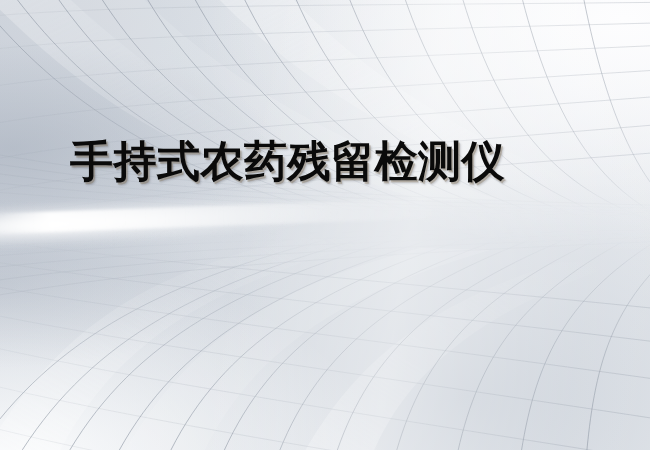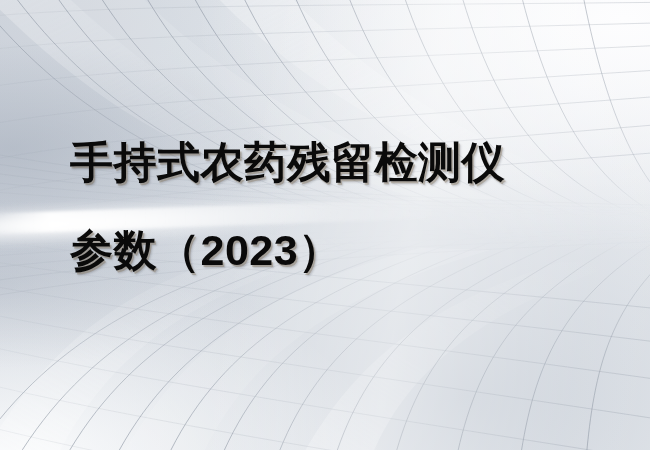--- a/index.html
+++ b/index.html
@@ -72,20 +72,21 @@
   }
   .title-line{
     color:#0a0a0a;
     font-weight:700;
     font-size:43px;
     line-height:88px;
     letter-spacing:.5px;
     white-space:nowrap;
     text-shadow:1.5px 1.5px 0 rgba(120,96,60,.30),
                 2.5px 2.5px 2px rgba(60,60,70,.22);
+    font-family:Liberation Serif, serif;
   }
   .title-line.two{font-size:43px;}
 </style>
 </head>
 <body>
 
 <div id="stage">
 
   <div class="bg-layer bg-base"></div>
   <div class="bg-layer bg-shade"></div>
@@ -206,16 +207,15 @@
       </g>
     </svg>
   </div>
 
   <div class="bg-layer bg-sheen"></div>
   <div class="bg-streak"></div>
   <div class="bg-streak2"></div>
 
   <div id="title-block">
     <div class="title-line one">手持式农药残留检测仪</div>
-    <div class="title-line two">参数（2023）</div>
   </div>
 
 </div>
 
 </body></html>

